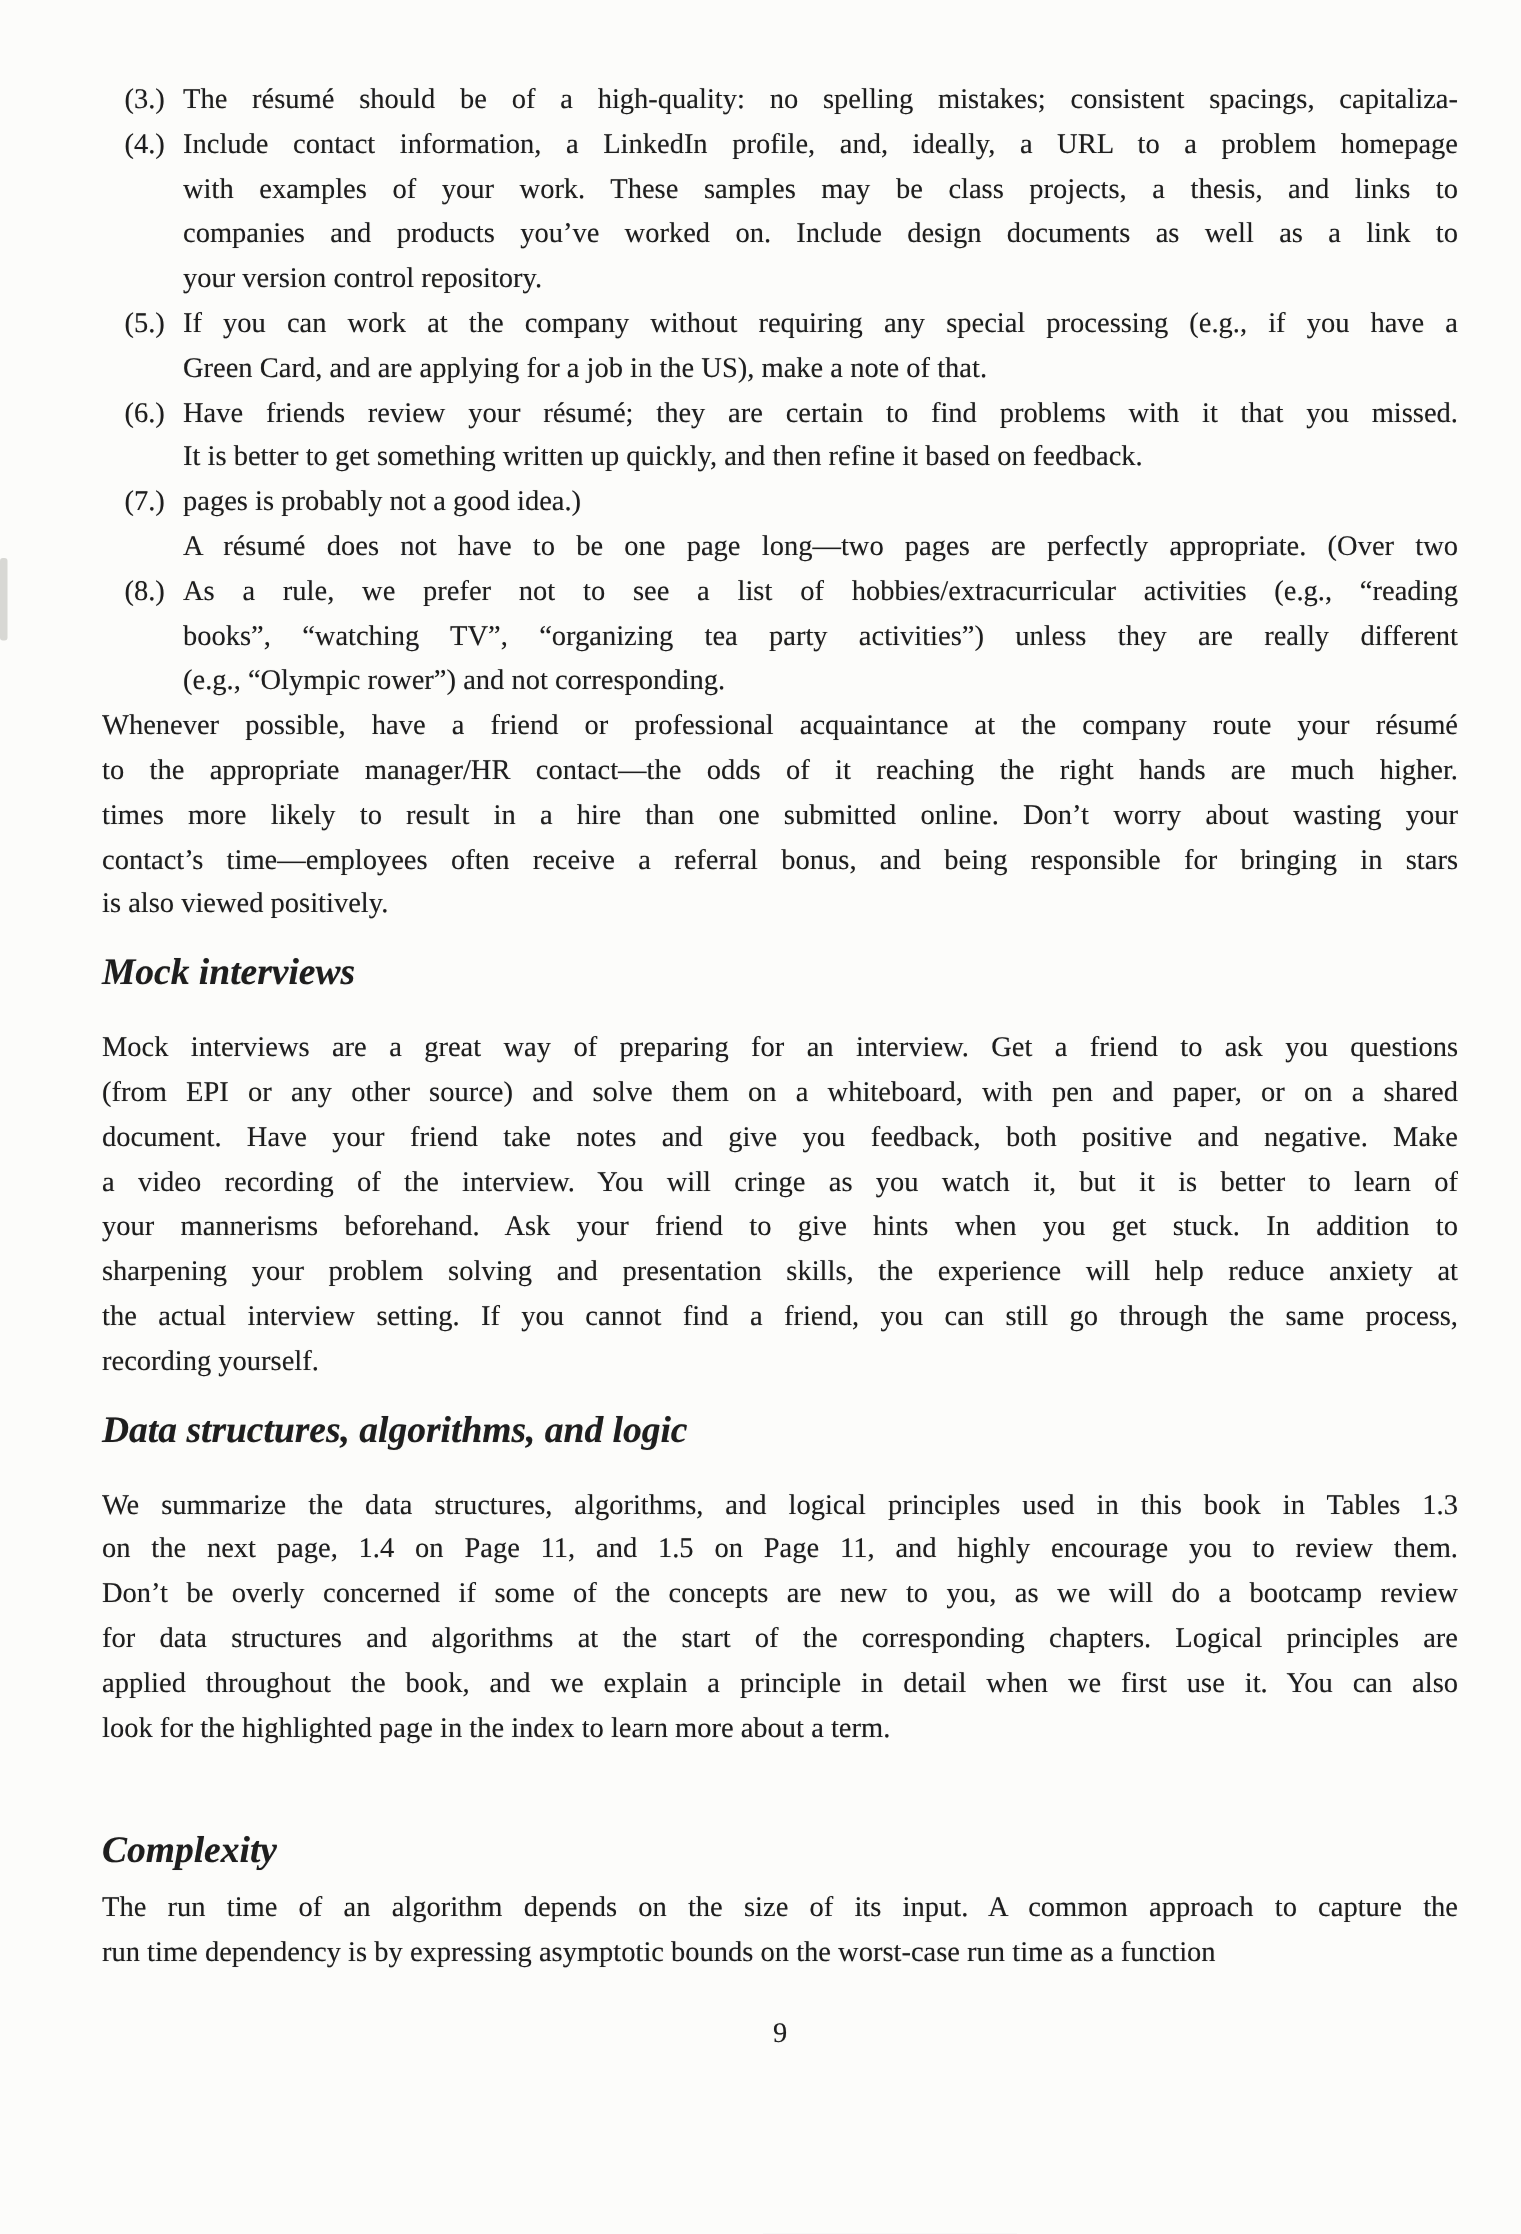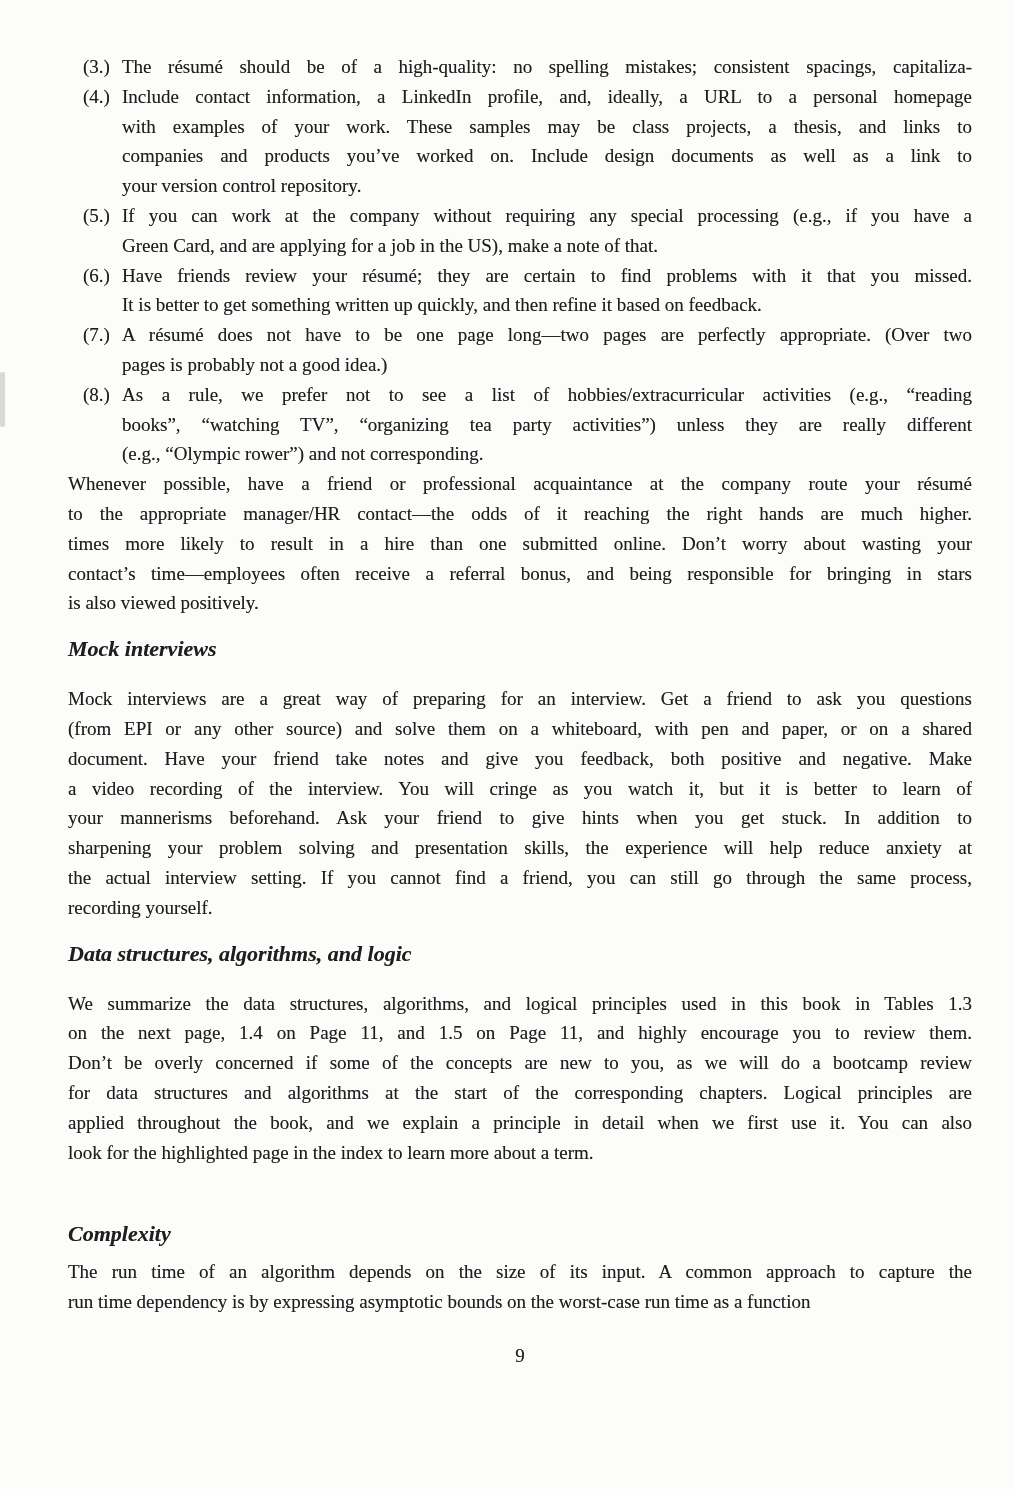--- a/index.html
+++ b/index.html
@@ -31,21 +31,21 @@
   .item-text { flex: 1 1 auto; min-width: 0; font-family: Liberation Serif, serif; }
   .lines .line {
     text-align: justify;
     text-align-last: justify;
     white-space: nowrap;
     overflow: hidden;
     hyphens: none;
   }
   .lines .line.last { text-align-last: left; }
   .heading {
-    font-size: 22px;
+    font-size: 25px;
     font-weight: bold;
     font-style: italic;
     line-height: 30px;
     margin: 16px 0 20px 0;
   }
   .heading-complexity { margin-top: 52px; margin-bottom: 8px; }
   .footer {
     text-align: center;
     margin-top: 24px;
     font-size: 19px;
@@ -71,21 +71,21 @@
     <div>
       <div class="list-item">
         <span class="marker">(3.)</span>
         <div class="item-text lines">
             <div class="line">The résumé should be of a high-quality: no spelling mistakes; consistent spacings, capitaliza-</div>
           </div>
       </div>
       <div class="list-item">
         <span class="marker">(4.)</span>
         <div class="item-text lines">
-            <div class="line">Include contact information, a LinkedIn profile, and, ideally, a URL to a personal homepage</div>
+            <div class="line">Include contact information, a LinkedIn profile, and, ideally, a URL to a problem homepage</div>
             <div class="line">with examples of your work.  These samples may be class projects, a thesis, and links to</div>
             <div class="line">companies and products you’ve worked on.  Include design documents as well as a link to</div>
             <div class="line last">your version control repository.</div>
           </div>
       </div>
       <div class="list-item">
         <span class="marker">(5.)</span>
         <div class="item-text lines">
             <div class="line">If you can work at the company without requiring any special processing (e.g., if you have a</div>
             <div class="line last">Green Card, and are applying for a job in the US), make a note of that.</div>
@@ -94,22 +94,22 @@
       <div class="list-item">
         <span class="marker">(6.)</span>
         <div class="item-text lines">
             <div class="line">Have friends review your résumé; they are certain to find problems with it that you missed.</div>
             <div class="line last">It is better to get something written up quickly, and then refine it based on feedback.</div>
           </div>
       </div>
       <div class="list-item">
         <span class="marker">(7.)</span>
         <div class="item-text lines">
+            <div class="line last">pages is probably not a good idea.)</div>
             <div class="line">A résumé does not have to be one page long—two pages are perfectly appropriate.  (Over two</div>
-            <div class="line last">pages is probably not a good idea.)</div>
           </div>
       </div>
       <div class="list-item">
         <span class="marker">(8.)</span>
         <div class="item-text lines">
             <div class="line">As a rule, we prefer not to see a list of hobbies/extracurricular activities (e.g., “reading</div>
             <div class="line">books”, “watching TV”, “organizing tea party activities”) unless they are really different</div>
             <div class="line last">(e.g., “Olympic rower”) and not corresponding.</div>
           </div>
       </div>

